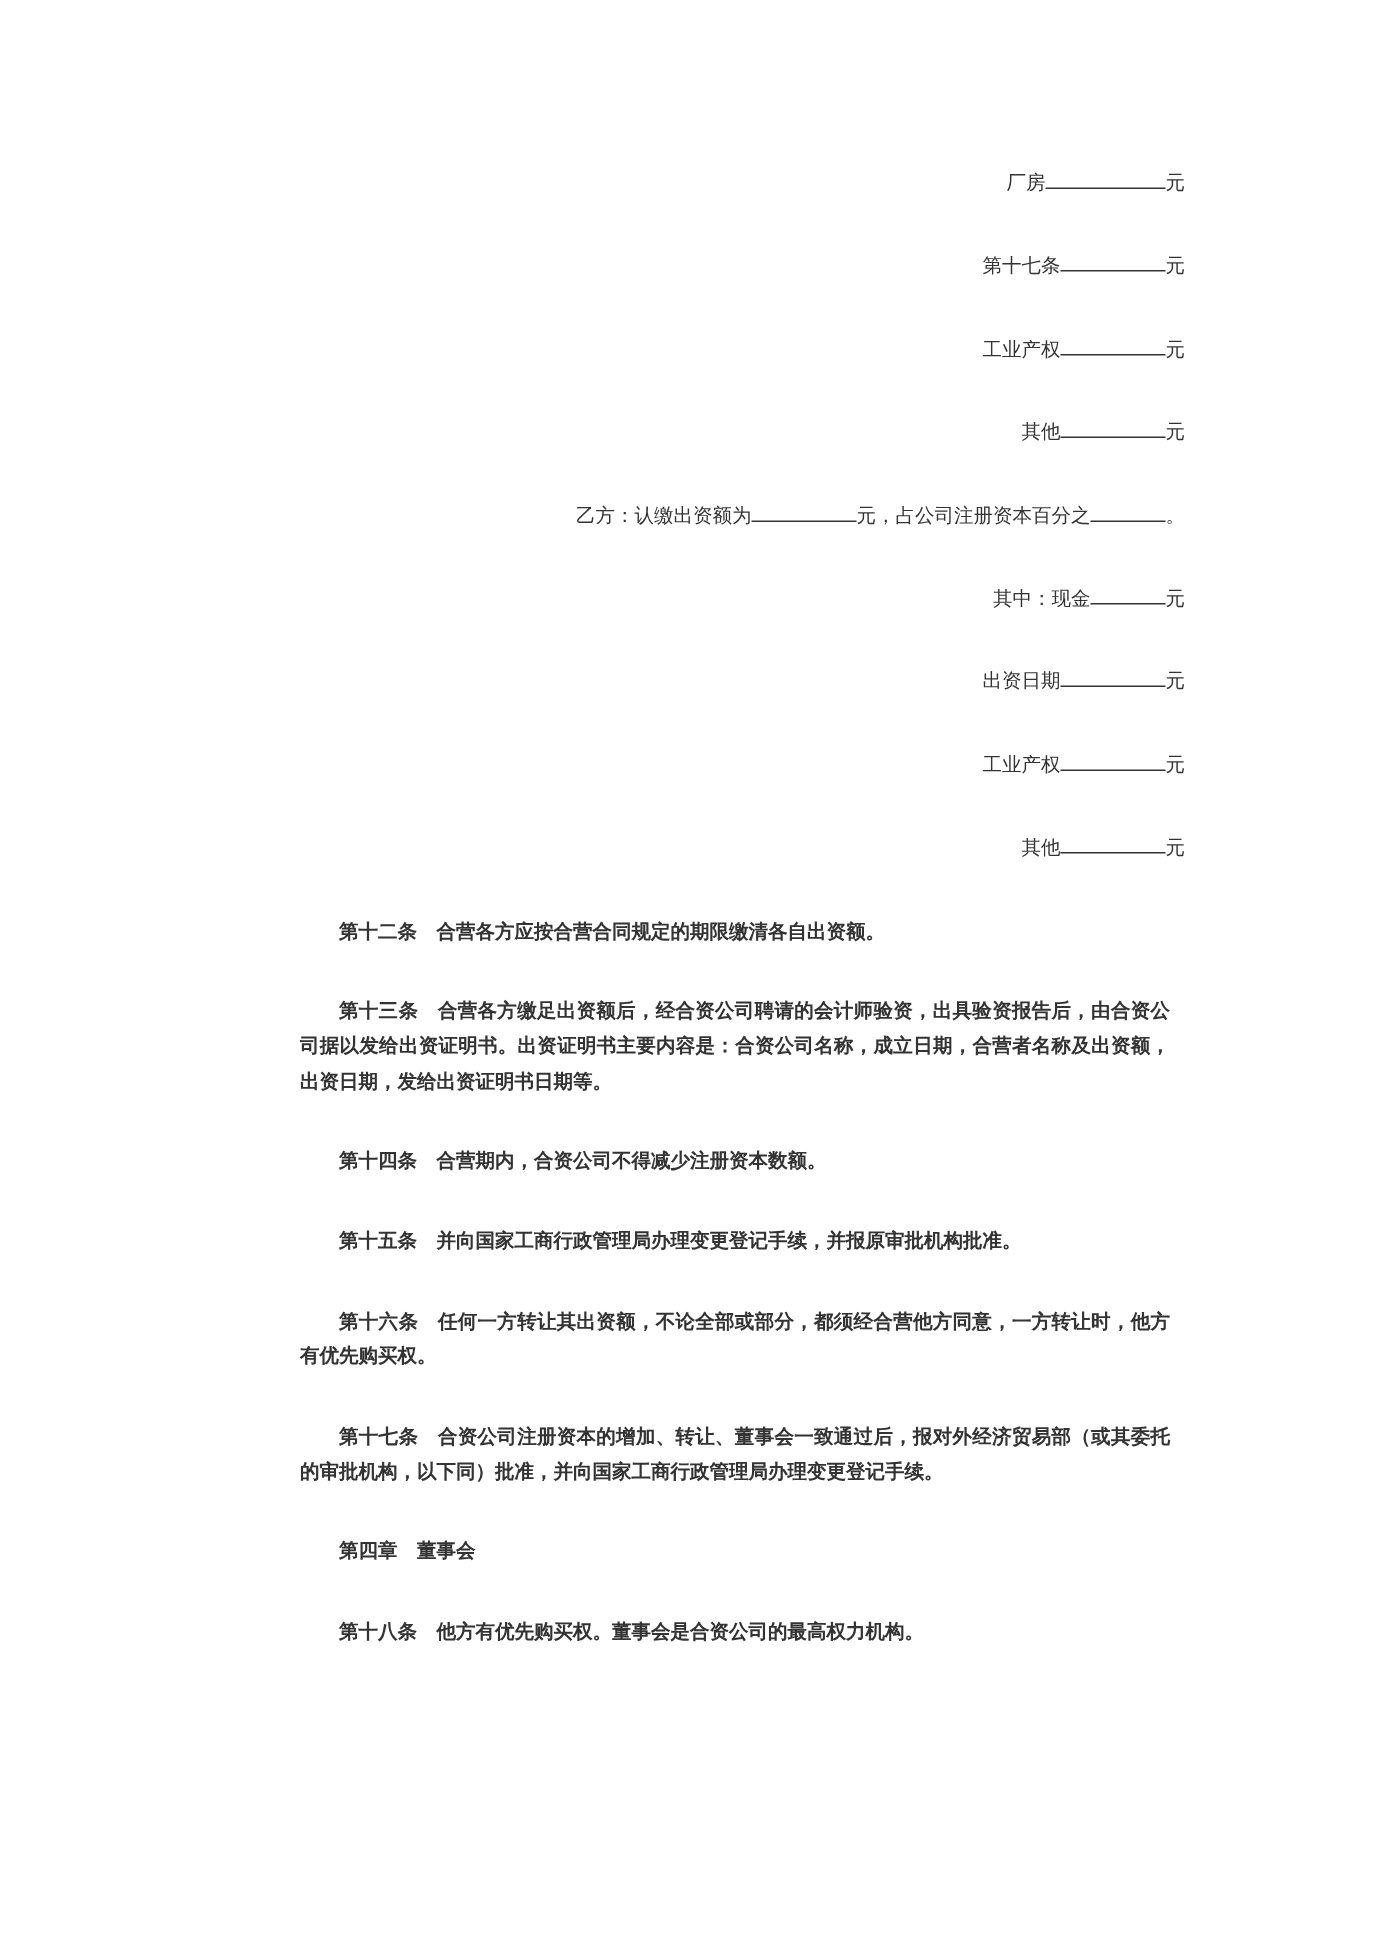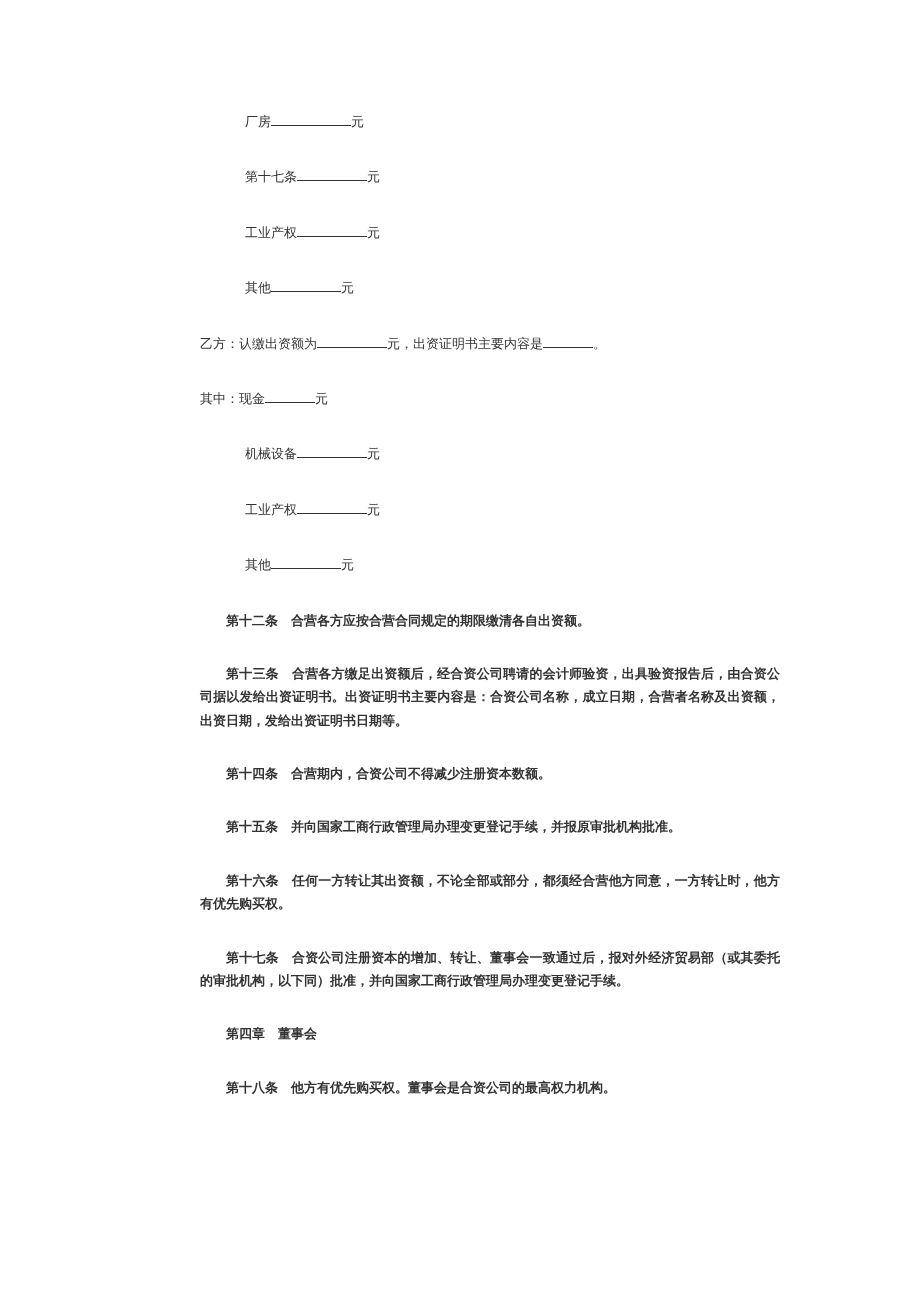--- a/index.html
+++ b/index.html
@@ -1,18 +1,19 @@
 <!DOCTYPE html>
 <html><head>
   <meta charset="utf-8">
   <style>
     * {
       margin: 0;
       padding: 0;
       box-sizing: border-box;
+      text-align: right;
     }
     body {
       width: 920px;
       height: 1302px;
       background: #ffffff;
       font-family: "SimSun", "宋体", serif;
       font-size: 13px;
       color: #333333;
       line-height: 1.8;
       padding: 110px 130px 80px 130px;
@@ -64,29 +65,29 @@
 
 <div class="line indent-1">
   <span>工业产权</span><span class="blank blank-md"></span><span>元</span>
 </div>
 
 <div class="line indent-1">
   <span>其他</span><span class="blank blank-md"></span><span>元</span>
 </div>
 
 <div class="line indent-2">
-  <span>乙方：认缴出资额为</span><span class="blank blank-md"></span><span>元，出资证明书主要内容是</span><span class="blank blank-sm"></span><span>。</span>
+  <span>乙方：认缴出资额为</span><span class="blank blank-md"></span><span>元，占公司注册资本百分之</span><span class="blank blank-sm"></span><span>。</span>
 </div>
 
 <div class="line indent-2">
   <span>其中：现金</span><span class="blank blank-sm"></span><span>元</span>
 </div>
 
 <div class="line indent-1">
-  <span>机械设备</span><span class="blank blank-md"></span><span>元</span>
+  <span>出资日期</span><span class="blank blank-md"></span><span>元</span>
 </div>
 
 <div class="line indent-1">
   <span>工业产权</span><span class="blank blank-md"></span><span>元</span>
 </div>
 
 <div class="line indent-1">
   <span>其他</span><span class="blank blank-md"></span><span>元</span>
 </div>
 

